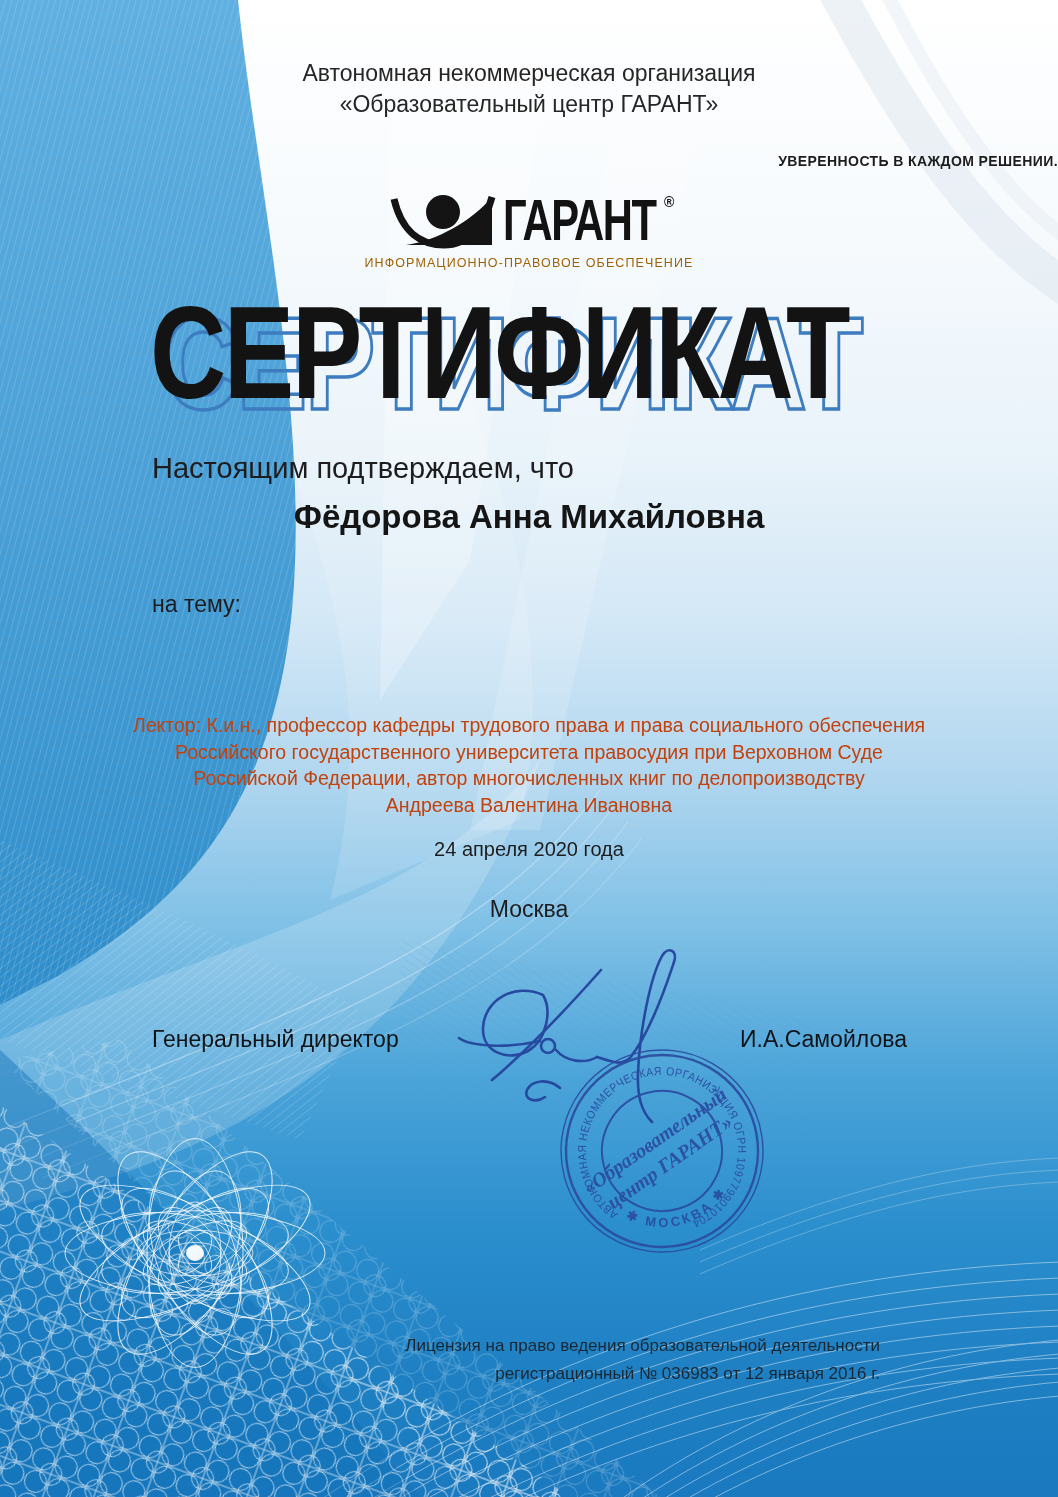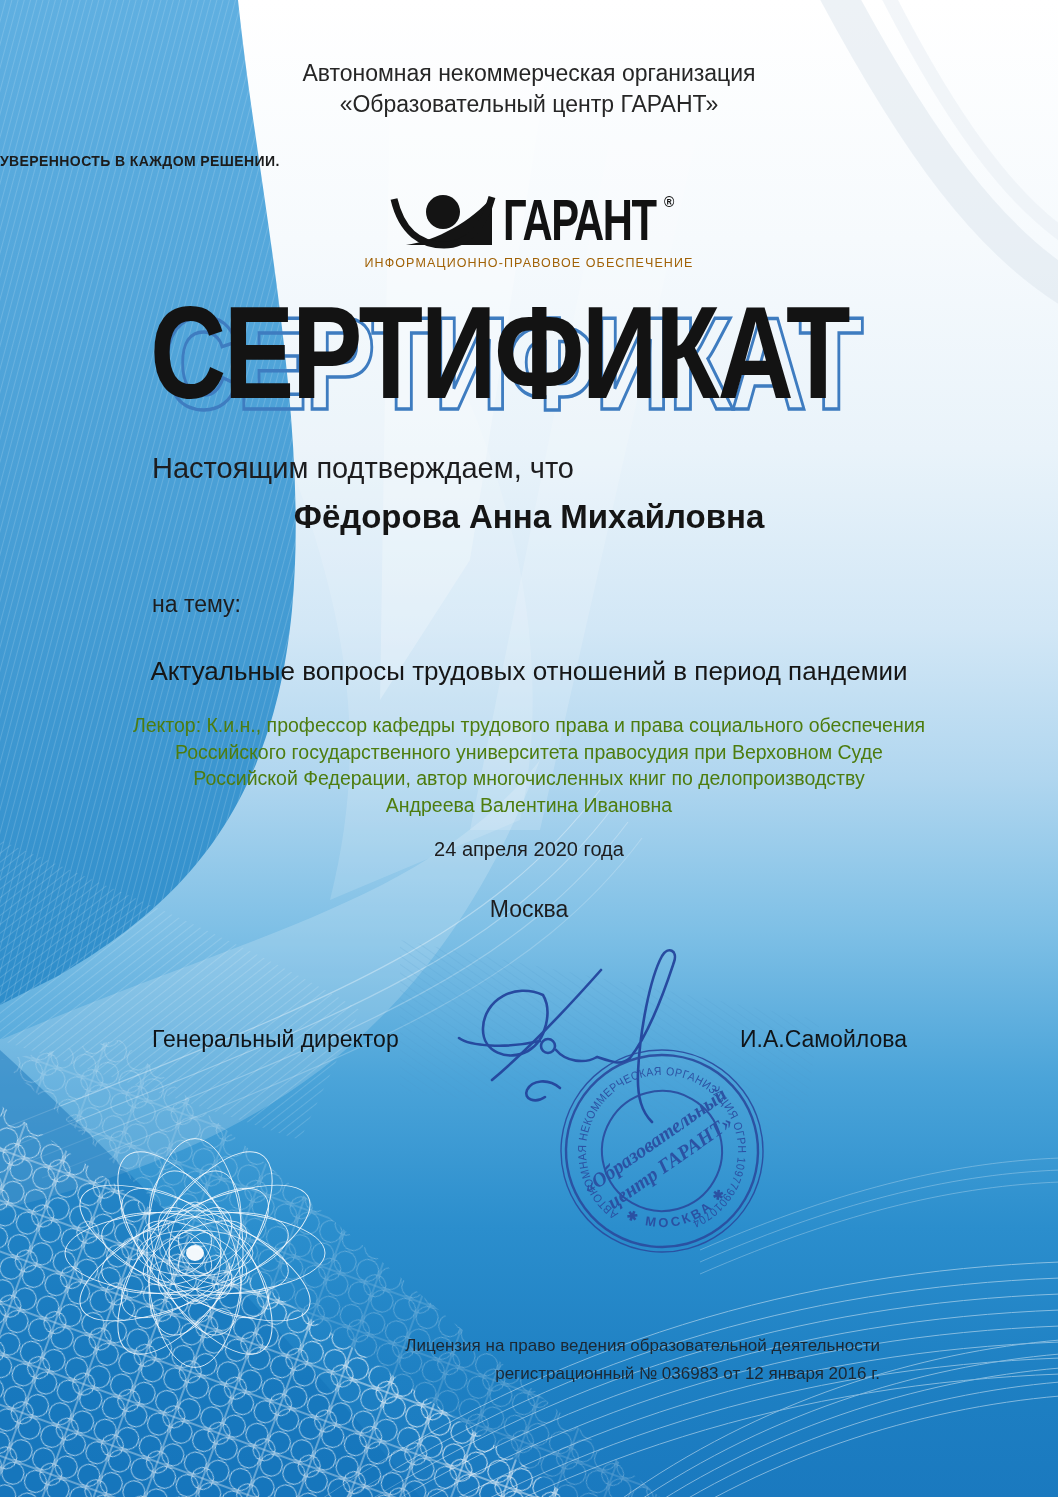--- a/index.html
+++ b/index.html
@@ -7,21 +7,21 @@
   .page {
     position:relative; width:1058px; height:1497px; overflow:hidden;
     background:#fff; margin:0 auto;
     font-family:"Liberation Sans", sans-serif; color:#1d1d1f;
   }
   .bg { position:absolute; inset:0; z-index:0; }
   .layer { position:absolute; z-index:2; }
 
   .org { top:58px; left:0; width:100%; text-align:center;
          font-size:23px; line-height:31px; color:#262626; }
-  .slogan { top:153px; left:0; width:100%; text-align:left;
+  .slogan { top:153px; left:0; width:100%; text-align:right;
             font-size:14px; font-weight:bold; letter-spacing:.4px; color:#1c1c1c; }
   .logo-icon { left:388px; top:187px; }
   .wordmark { left:503px; top:190px; font-size:58px; font-weight:bold; line-height:60px;
               letter-spacing:-2px; color:#121212; transform:scaleX(.72); transform-origin:left top; }
   .regmark { left:664px; top:194px; font-size:14px; font-weight:bold; color:#121212; }
   .tagline { top:256px; left:0; width:100%; text-align:center;
              font-size:12.5px; letter-spacing:1.1px; color:#a16207; }
 
   .title-wrap { left:150px; top:286px; width:910px; height:140px; }
   .title-wrap span { position:absolute; left:0; top:0; white-space:nowrap;
@@ -30,21 +30,21 @@
   .title-shadow { transform:translate(13px,11px) scaleX(.8);
     color:transparent; -webkit-text-stroke:3.5px #3e7cc0; }
   .title-main { transform:scaleX(.8); color:#131313; }
 
   .confirmation { left:152px; top:452px; font-size:29px; }
   .recipient { top:498px; left:0; width:100%; text-align:center;
                font-size:33px; font-weight:bold; color:#151515; }
   .participation { left:152px; top:588px; font-size:23px; line-height:33px; }
   .topic { top:656px; left:0; width:100%; text-align:center; font-size:26px; color:#161616; }
   .lecturer { top:712px; left:0; width:100%; text-align:center;
-              font-size:19.5px; line-height:26.5px; color:#4d7c0f; }
+              font-size:19.5px; line-height:26.5px; color:#c2410c; }
   .date { top:838px; left:0; width:100%; text-align:center; font-size:20px; }
   .city { top:896px; left:0; width:100%; text-align:center; font-size:23px; }
 
   .director { left:152px; top:1026px; font-size:23px; color:#101418; }
   .dname { left:740px; top:1026px; font-size:23px; color:#101418; }
 
   .license { top:1332px; right:178px; text-align:right;
              font-size:17px; line-height:27.5px; color:#1b2733; }
 
   .stamp-layer { position:absolute; inset:0; z-index:3; pointer-events:none; }
@@ -205,21 +205,20 @@
     <span class="title-main">СЕРТИФИКАТ</span>
   </div>
 
   <div class="layer confirmation">Настоящим подтверждаем, что</div>
   <div class="layer recipient">Фёдорова Анна Михайловна</div>
 
   <div class="layer participation">
     <div>на тему:</div>
   </div>
 
-  <div class="layer topic">Актуальные вопросы трудовых отношений в период пандемии</div>
 
   <div class="layer lecturer">
     <div>Лектор: К.и.н., профессор кафедры трудового права и права социального обеспечения</div>
     <div>Российского государственного университета правосудия при Верховном Суде</div>
     <div>Российской Федерации, автор многочисленных книг по делопроизводству</div>
     <div>Андреева Валентина Ивановна</div>
   </div>
 
   <div class="layer date">24 апреля 2020 года</div>
   <div class="layer city">Москва</div>

